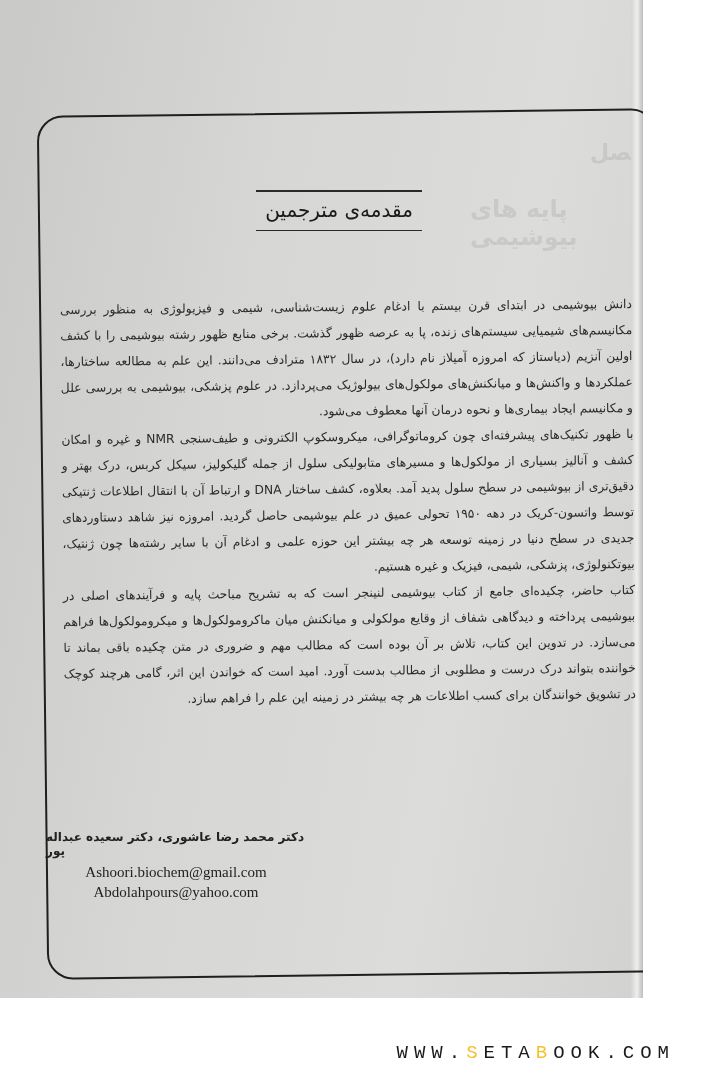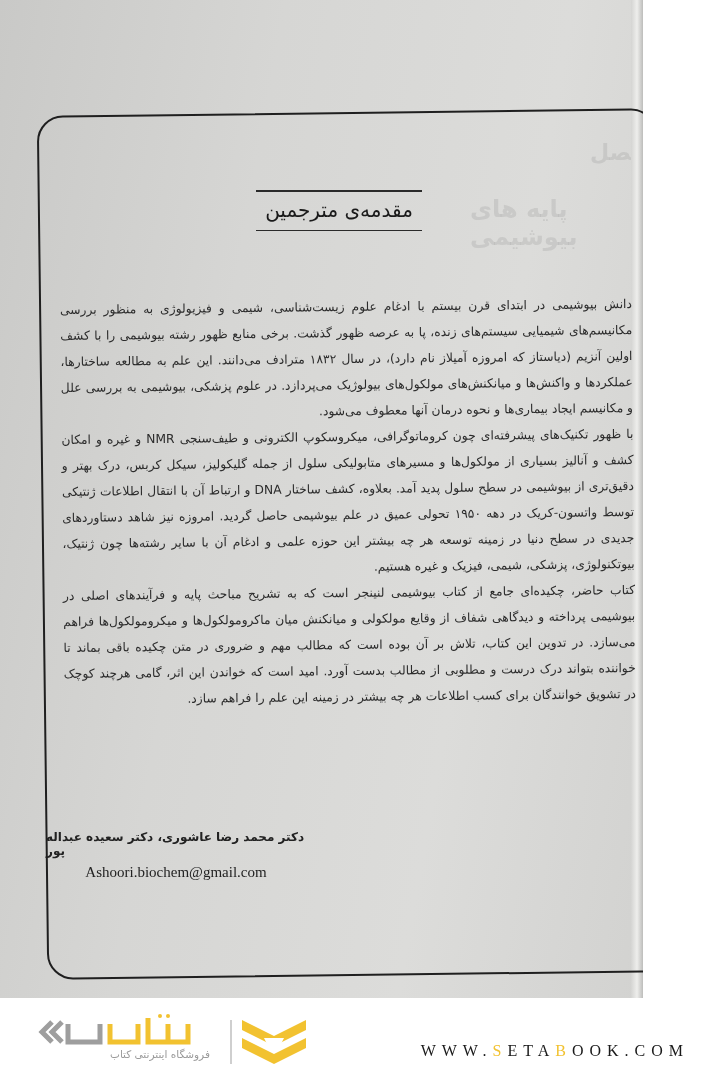--- a/index.html
+++ b/index.html
@@ -76,22 +76,22 @@
   }
   .logo-tagline {
     position: absolute; left: 72px; top: 36px;
     font-family: "DejaVu Sans", sans-serif; font-size: 10.5px; color: #9a9a9a; direction: rtl;
   }
   .footer-store {
     position: absolute; right: 24px; top: 14px;
     direction: rtl; font-family: "DejaVu Sans", sans-serif; font-size: 17px; color: #1a1a1a;
   }
   .footer-url {
-    position: absolute; right: 22px; top: 44px;
-    font-family: Liberation Serif, serif; font-size: 16px; letter-spacing: 6px; color: #1a1a1a;
+    position: absolute; right: 36px; top: 44px;
+    font-family: Liberation Mono, monospace; font-size: 19px; letter-spacing: 6px; color: #1a1a1a;
   }
   .accent { color: #f2c230; }
 </style>
 </head>
 <body>
 
 <div class="photo">
   <div class="ghost-text" style="left:590px; top:140px;">فصل</div>
   <div class="ghost-text" style="left:470px; top:195px; font-size:24px;">پایه های بیوشیمی</div>
   <div class="page-edge"></div>
@@ -106,42 +106,20 @@
 
   <div class="body-text">
     <p>دانش بیوشیمی در ابتدای قرن بیستم با ادغام علوم زیست‌شناسی، شیمی و فیزیولوژی به منظور بررسی مکانیسم‌های شیمیایی سیستم‌های زنده، پا به عرصه ظهور گذشت. برخی منابع ظهور رشته بیوشیمی را با کشف اولین آنزیم (دیاستاز که امروزه آمیلاز نام دارد)، در سال ۱۸۳۲ مترادف می‌دانند. این علم به مطالعه ساختارها، عملکردها و واکنش‌ها و میانکنش‌های مولکول‌های بیولوژیک می‌پردازد. در علوم پزشکی، بیوشیمی به بررسی علل و مکانیسم ایجاد بیماری‌ها و نحوه درمان آنها معطوف می‌شود.</p>
     <p>با ظهور تکنیک‌های پیشرفته‌ای چون کروماتوگرافی، میکروسکوپ الکترونی و طیف‌سنجی NMR و غیره و امکان کشف و آنالیز بسیاری از مولکول‌ها و مسیرهای متابولیکی سلول از جمله گلیکولیز، سیکل کربس، درک بهتر و دقیق‌تری از بیوشیمی در سطح سلول پدید آمد. بعلاوه، کشف ساختار DNA و ارتباط آن با انتقال اطلاعات ژنتیکی توسط واتسون-کریک در دهه ۱۹۵۰ تحولی عمیق در علم بیوشیمی حاصل گردید. امروزه نیز شاهد دستاوردهای جدیدی در سطح دنیا در زمینه توسعه هر چه بیشتر این حوزه علمی و ادغام آن با سایر رشته‌ها چون ژنتیک، بیوتکنولوژی، پزشکی، شیمی، فیزیک و غیره هستیم.</p>
     <p>کتاب حاضر، چکیده‌ای جامع از کتاب بیوشیمی لنینجر است که به تشریح مباحث پایه و فرآیندهای اصلی در بیوشیمی پرداخته و دیدگاهی شفاف از وقایع مولکولی و میانکنش میان ماکرومولکول‌ها و میکرومولکول‌ها فراهم می‌سازد. در تدوین این کتاب، تلاش بر آن بوده است که مطالب مهم و ضروری در متن چکیده باقی بماند تا خواننده بتواند درک درست و مطلوبی از مطالب بدست آورد. امید است که خواندن این اثر، گامی هرچند کوچک در تشویق خوانندگان برای کسب اطلاعات هر چه بیشتر در زمینه این علم را فراهم سازد.</p>
   </div>
 
   <div class="signature">
     <div class="sig-names">دکتر محمد رضا عاشوری، دکتر سعیده عبداله پور</div>
     <div class="email">Ashoori.biochem@gmail.com</div>
+    <div class="email">Abdolahpours@yahoo.com</div>
   </div>
 </div>
 
 <div class="footer">
-  <div class="logo">
-    <div class="logo-wordmark">
-      <svg width="185" height="40" viewBox="0 0 185 40">
-
-        <path d="M14 10 L4 20 L14 30" stroke="#9e9e9e" stroke-width="5" fill="none"></path>
-        <path d="M24 10 L14 20 L24 30" stroke="#9e9e9e" stroke-width="5" fill="none"></path>
-
-        <path d="M30 12 L30 30 L62 30 L62 12" stroke="#9e9e9e" stroke-width="5" fill="none"></path>
-
-        <path d="M72 12 L72 30 L100 30 L100 12" stroke="#f2c230" stroke-width="5" fill="none"></path>
-        <path d="M110 6 L110 30 L150 30 L150 12 M130 12 L130 30" stroke="#f2c230" stroke-width="5" fill="none"></path>
-        <circle cx="122" cy="4" r="2" fill="#f2c230"></circle>
-        <circle cx="130" cy="4" r="2" fill="#f2c230"></circle>
-      </svg>
-    </div>
-    <div class="logo-tagline">فروشگاه اینترنتی کتاب</div>
-    <div class="logo-divider"></div>
-    <svg style="position:absolute; left:202px; top:4px;" width="68" height="52" viewBox="0 0 68 52">
-      <path d="M2 4 L34 20 L66 4 L66 14 L34 30 L2 14 Z" fill="#f2c230"></path>
-      <path d="M2 22 L34 38 L66 22 L66 32 L34 48 L2 32 Z" fill="#f2c230"></path>
-      <path d="M24 22 L44 22 L40 30 L28 30 Z" fill="#ffffff"></path>
-    </svg>
-  </div>
 
   <div class="footer-url"><span>WWW.</span><span class="accent">S</span><span>ETA</span><span class="accent">B</span><span>OOK.COM</span></div>
 </div>
 
 </body></html>

